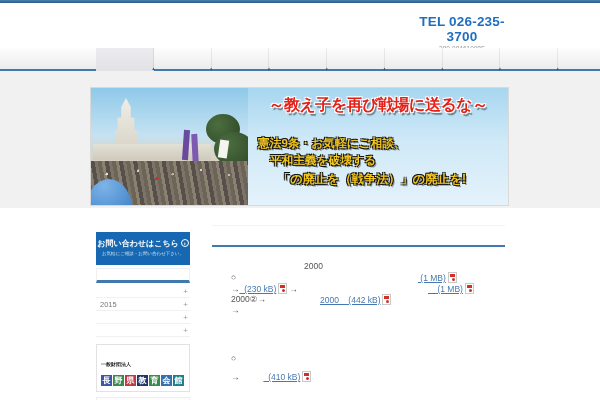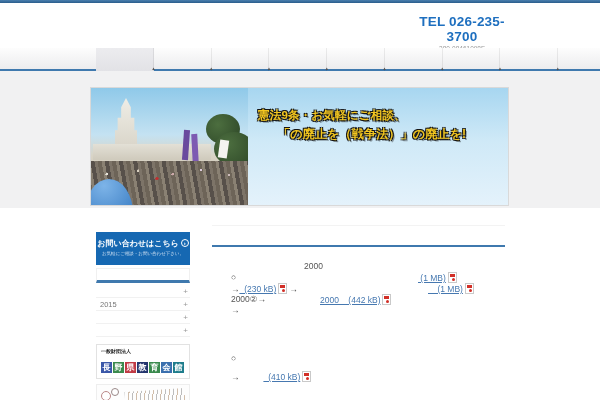--- a/index.html
+++ b/index.html
@@ -71,21 +71,21 @@
   .contact-title { font-size:8px; font-weight:bold; white-space:nowrap; }
   .contact-circle { display:inline-block; width:8px; height:8px; border:1px solid #fff;
     border-radius:50%; font-size:6px; line-height:7px; vertical-align:1px; margin-left:2px; }
   .contact-sub { margin-top:2px; font-size:4.5px; color:#cfe0f2; }
   .widget-head { margin-top:3px; height:15px; border:1px solid #f0f0f0;
     border-bottom:3px solid #3f79ae; background:#fff; }
   .side-menu { margin-top:2px; }
   .menu-row { position:relative; height:13px; border-bottom:1px solid #f1f1f1;
     font-size:7.5px; color:#777; line-height:13px; padding-left:4px; cursor:pointer; }
   .menu-plus { position:absolute; right:2px; top:0; color:#999; font-size:8px; }
-  .org-box { margin-top:7px; border:1px solid #e2e2e2; background:#fff; padding:3px 4px 4px; }
+  .org-box { margin-top:7px; border:1px solid #e2e2e2; background:#fff; padding:16px 4px 4px; }
   .org-type { font-size:5px; font-weight:bold; color:#222; }
   .org-name { margin-top:2px; white-space:nowrap; }
   .org-ch { display:inline-block; width:11px; height:11px; margin-right:1px; color:#fff;
     font-size:8px; font-weight:bold; line-height:11px; text-align:center; }
   .mascot-box { position:relative; margin-top:5px; height:26px; border:1px solid #eee;
     background:#fdfdfd; overflow:hidden; cursor:pointer; }
   .mascot-face { position:absolute; left:4px; top:6px; width:10px; height:10px; border-radius:50%;
     background:#fff; border:1px solid #b88; }
   .mascot-face.m2 { left:14px; top:3px; width:8px; height:8px; border-color:#988; }
   .mascot-scribble { position:absolute; left:28px; top:5px; right:4px; height:16px;
@@ -158,21 +158,23 @@
       <div class="diet-wing"></div>
       <div class="tree t1"></div>
       <div class="tree t2"></div>
       <div class="flag f1"></div>
       <div class="flag f2"></div>
       <div class="flag white"></div>
       <div class="crowd"></div>
       <div class="umbrella"></div>
     </div>
     <div class="skytext">
+      <div class="banner-headline">～教え子を再び戦場に送るな～</div>
       <div class="banner-sub sub1">憲法9条・お気軽にご相談、</div>
+      <div class="banner-sub sub2">平和主義を破壊する</div>
       <div class="banner-sub sub3">「の廃止を（戦争法）」の廃止を!</div>
     </div>
   </div>
 
   <div class="sidebar">
     <div class="contact-btn">
       <div class="contact-title"><span>お問い合わせはこちら</span><span class="contact-circle">›</span></div>
       <div class="contact-sub">お気軽にご相談・お問い合わせ下さい。</div>
     </div>
 

